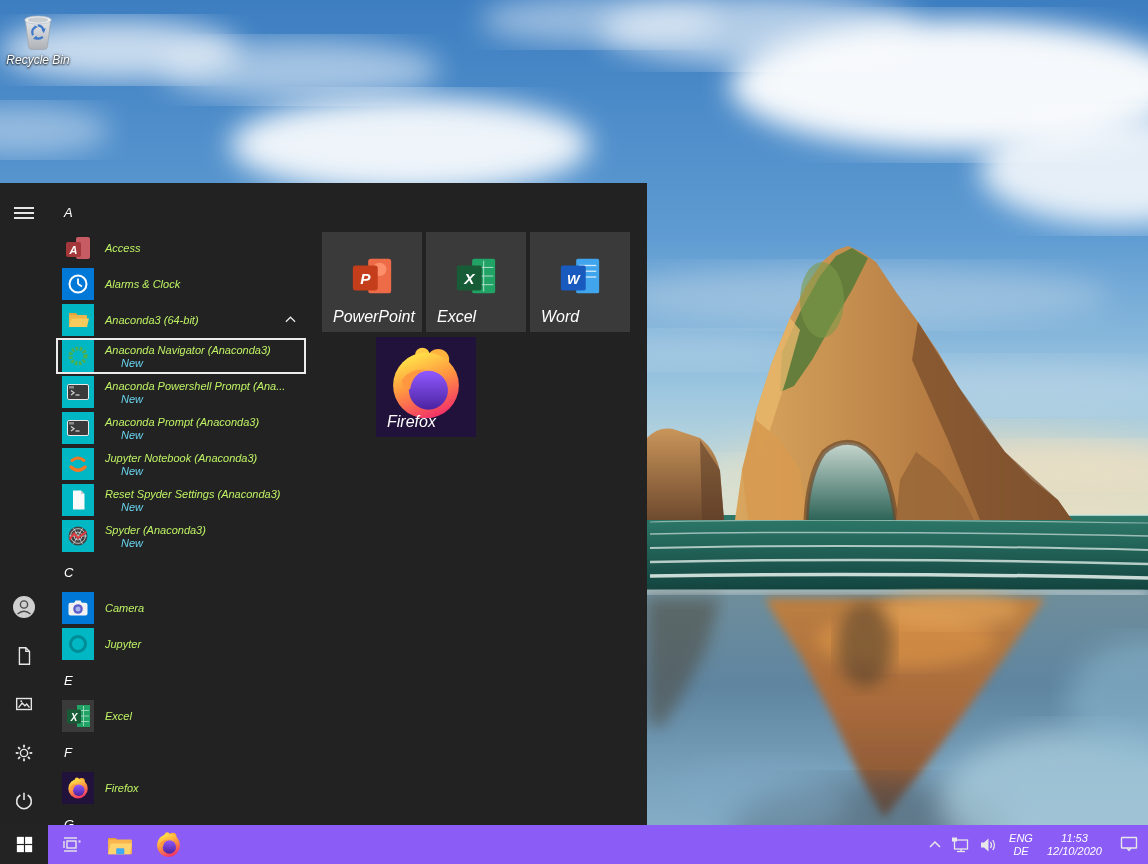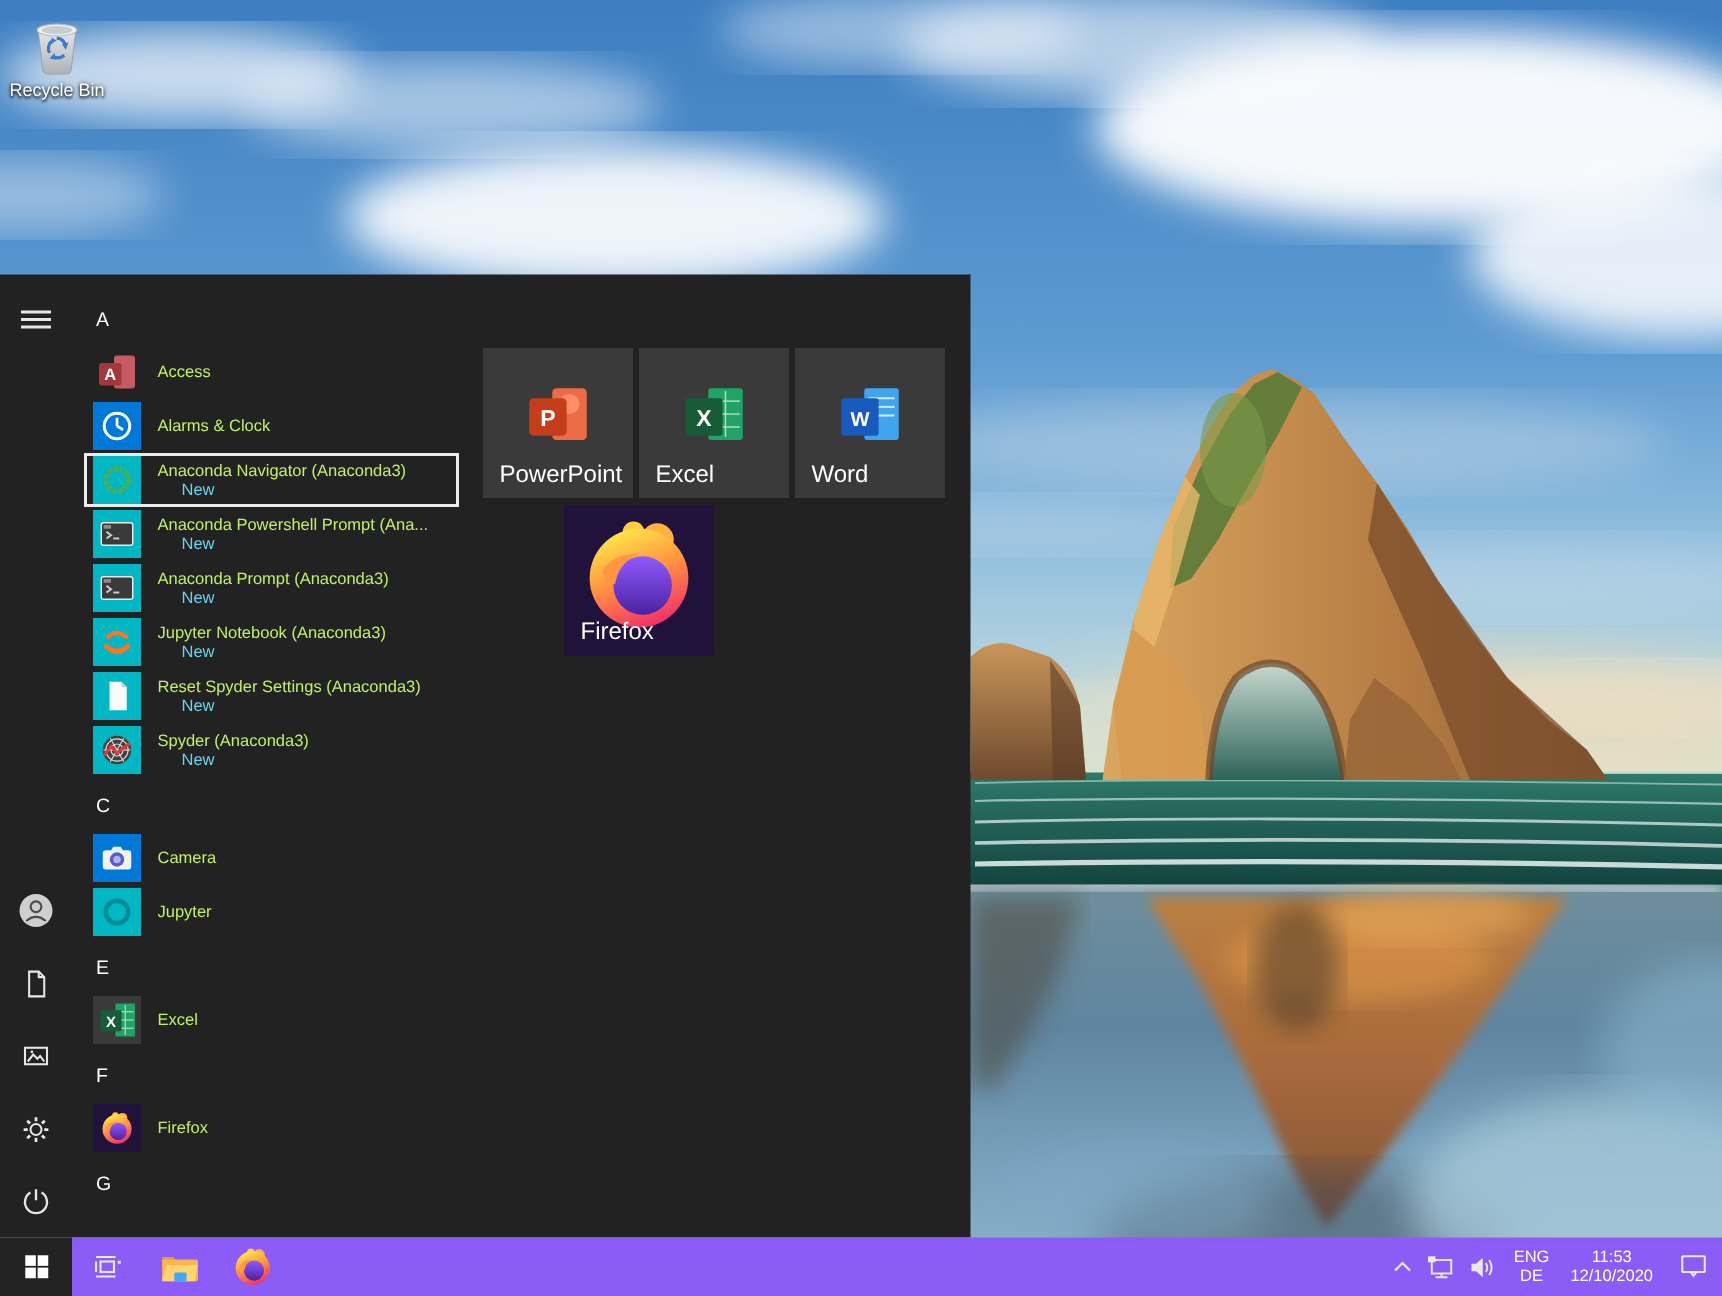--- a/index.html
+++ b/index.html
@@ -1,17 +1,17 @@
 <!DOCTYPE html>
 <html><head>
 <meta charset="utf-8">
 <style>
   html,body{margin:0;padding:0;background:#000;}
   #stage{position:relative;width:1148px;height:864px;overflow:hidden;
-         font-family:"Liberation Sans",sans-serif;color:#fff;
+         font-family:"Liberation Sans",sans-serif;color:#fff;font-style:italic;
          -webkit-font-smoothing:antialiased;}
   svg{display:block}
 
   
   #wallpaper{position:absolute;inset:0;}
   .desktop-icon{position:absolute;left:5px;top:8px;width:66px;text-align:center;cursor:default;}
   .desktop-icon .di-label{font-size:12px;color:#fff;text-shadow:0 1px 2px rgba(0,0,0,.9),0 0 3px rgba(0,0,0,.7);margin-top:1px;display:block;}
 
   
   #start-menu{position:absolute;left:0;top:183px;width:647px;height:642px;background:#222222;}
@@ -271,20 +271,38 @@
               <rect width="32" height="32" fill="#0078d7"></rect>
               <circle cx="16" cy="16" r="8.5" fill="none" stroke="#fff" stroke-width="2"></circle>
               <line x1="16" y1="16" x2="16" y2="10.5" stroke="#fff" stroke-width="1.8"></line>
               <line x1="16" y1="16" x2="20" y2="18.5" stroke="#fff" stroke-width="1.8"></line>
             </svg>
           </span>
           <span class="txt">
             <span class="title">Alarms &amp; Clock</span>
           </span>
         </div>
+        <div class="al-item">
+          <span class="ic">
+            <svg width="32" height="32" viewBox="0 0 32 32">
+              <rect width="32" height="32" fill="#00b7c3"></rect>
+              <path d="M7,9 L14,9 L16,11.5 L7,11.5 Z" fill="#dfa43b"></path>
+              <rect x="7" y="11" width="18" height="12" rx="1" fill="#e9b64c"></rect>
+              <polygon points="7,23 9.5,14.5 27,14.5 25,23" fill="#f7ca5e"></polygon>
+            </svg>
+          </span>
+          <span class="txt">
+            <span class="title">Anaconda3 (64-bit)</span>
+          </span>
+          <span class="chev">
+            <svg width="11" height="7" viewBox="0 0 12 7" fill="none" stroke="#e8e8e8" stroke-width="1.4">
+              <polyline points="1,6 6,1 11,6"></polyline>
+            </svg>
+          </span>
+        </div>
         <div class="al-item selected">
           <span class="ic">
             <svg width="32" height="32" viewBox="0 0 32 32">
               <rect width="32" height="32" fill="#00b7c3"></rect>
               <circle cx="16" cy="16" r="7.5" fill="none" stroke="#4caf50" stroke-width="4" stroke-dasharray="2.5 1.6"></circle>
             </svg>
           </span>
           <span class="txt">
             <span class="title">Anaconda Navigator (Anaconda3)</span>
             <span class="new">New</span>

